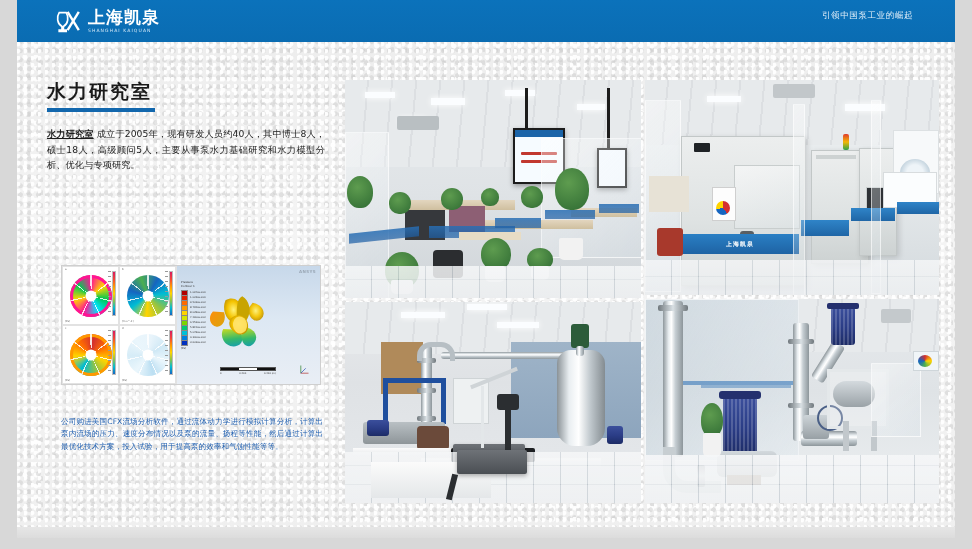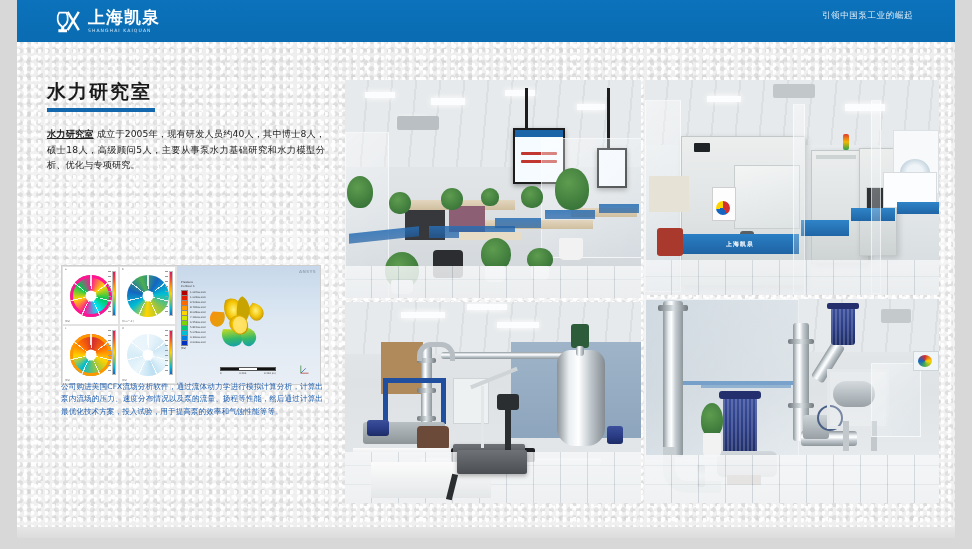--- a/index.html
+++ b/index.html
@@ -104,21 +104,21 @@
   #impeller3d{
     position:absolute;left:44%;top:50%;transform:translate(-50%,-50%) rotate(-8deg);
     width:78px;height:80px;
   }
   #scalebar{position:absolute;left:30%;bottom:9px;width:56px;}
   .sb-line{height:2px;background:linear-gradient(90deg,#111 0 33%,#fff 33% 66%,#111 66% 100%);border:.3px solid #555;}
   .sb-labels{display:flex;justify-content:space-between;font-size:2.4px;color:#333;margin-top:1px;}
   #axis-triad{position:absolute;right:8px;bottom:8px;width:14px;height:14px;}
   
   #cfd-caption{
-    position:absolute;left:44px;top:381px;width:262px;
+    position:absolute;left:44px;top:416px;width:262px;
     font-size:7.6px;line-height:1.62;color:#1f5fb0;text-align:justify;letter-spacing:.05px;
   }
   
   #photo-grid{position:absolute;left:328px;top:80px;width:594px;height:423px;}
   .photo{position:absolute;overflow:hidden;background:#c9ccd0;}
   #photo-office{left:0;top:0;width:296px;height:218px;}
   #photo-lab{left:300px;top:0;width:294px;height:215px;}
   #photo-piv{left:0;top:222px;width:296px;height:201px;}
   #photo-pumps{left:300px;top:219px;width:294px;height:204px;}
   .ph-layer{position:absolute;}

